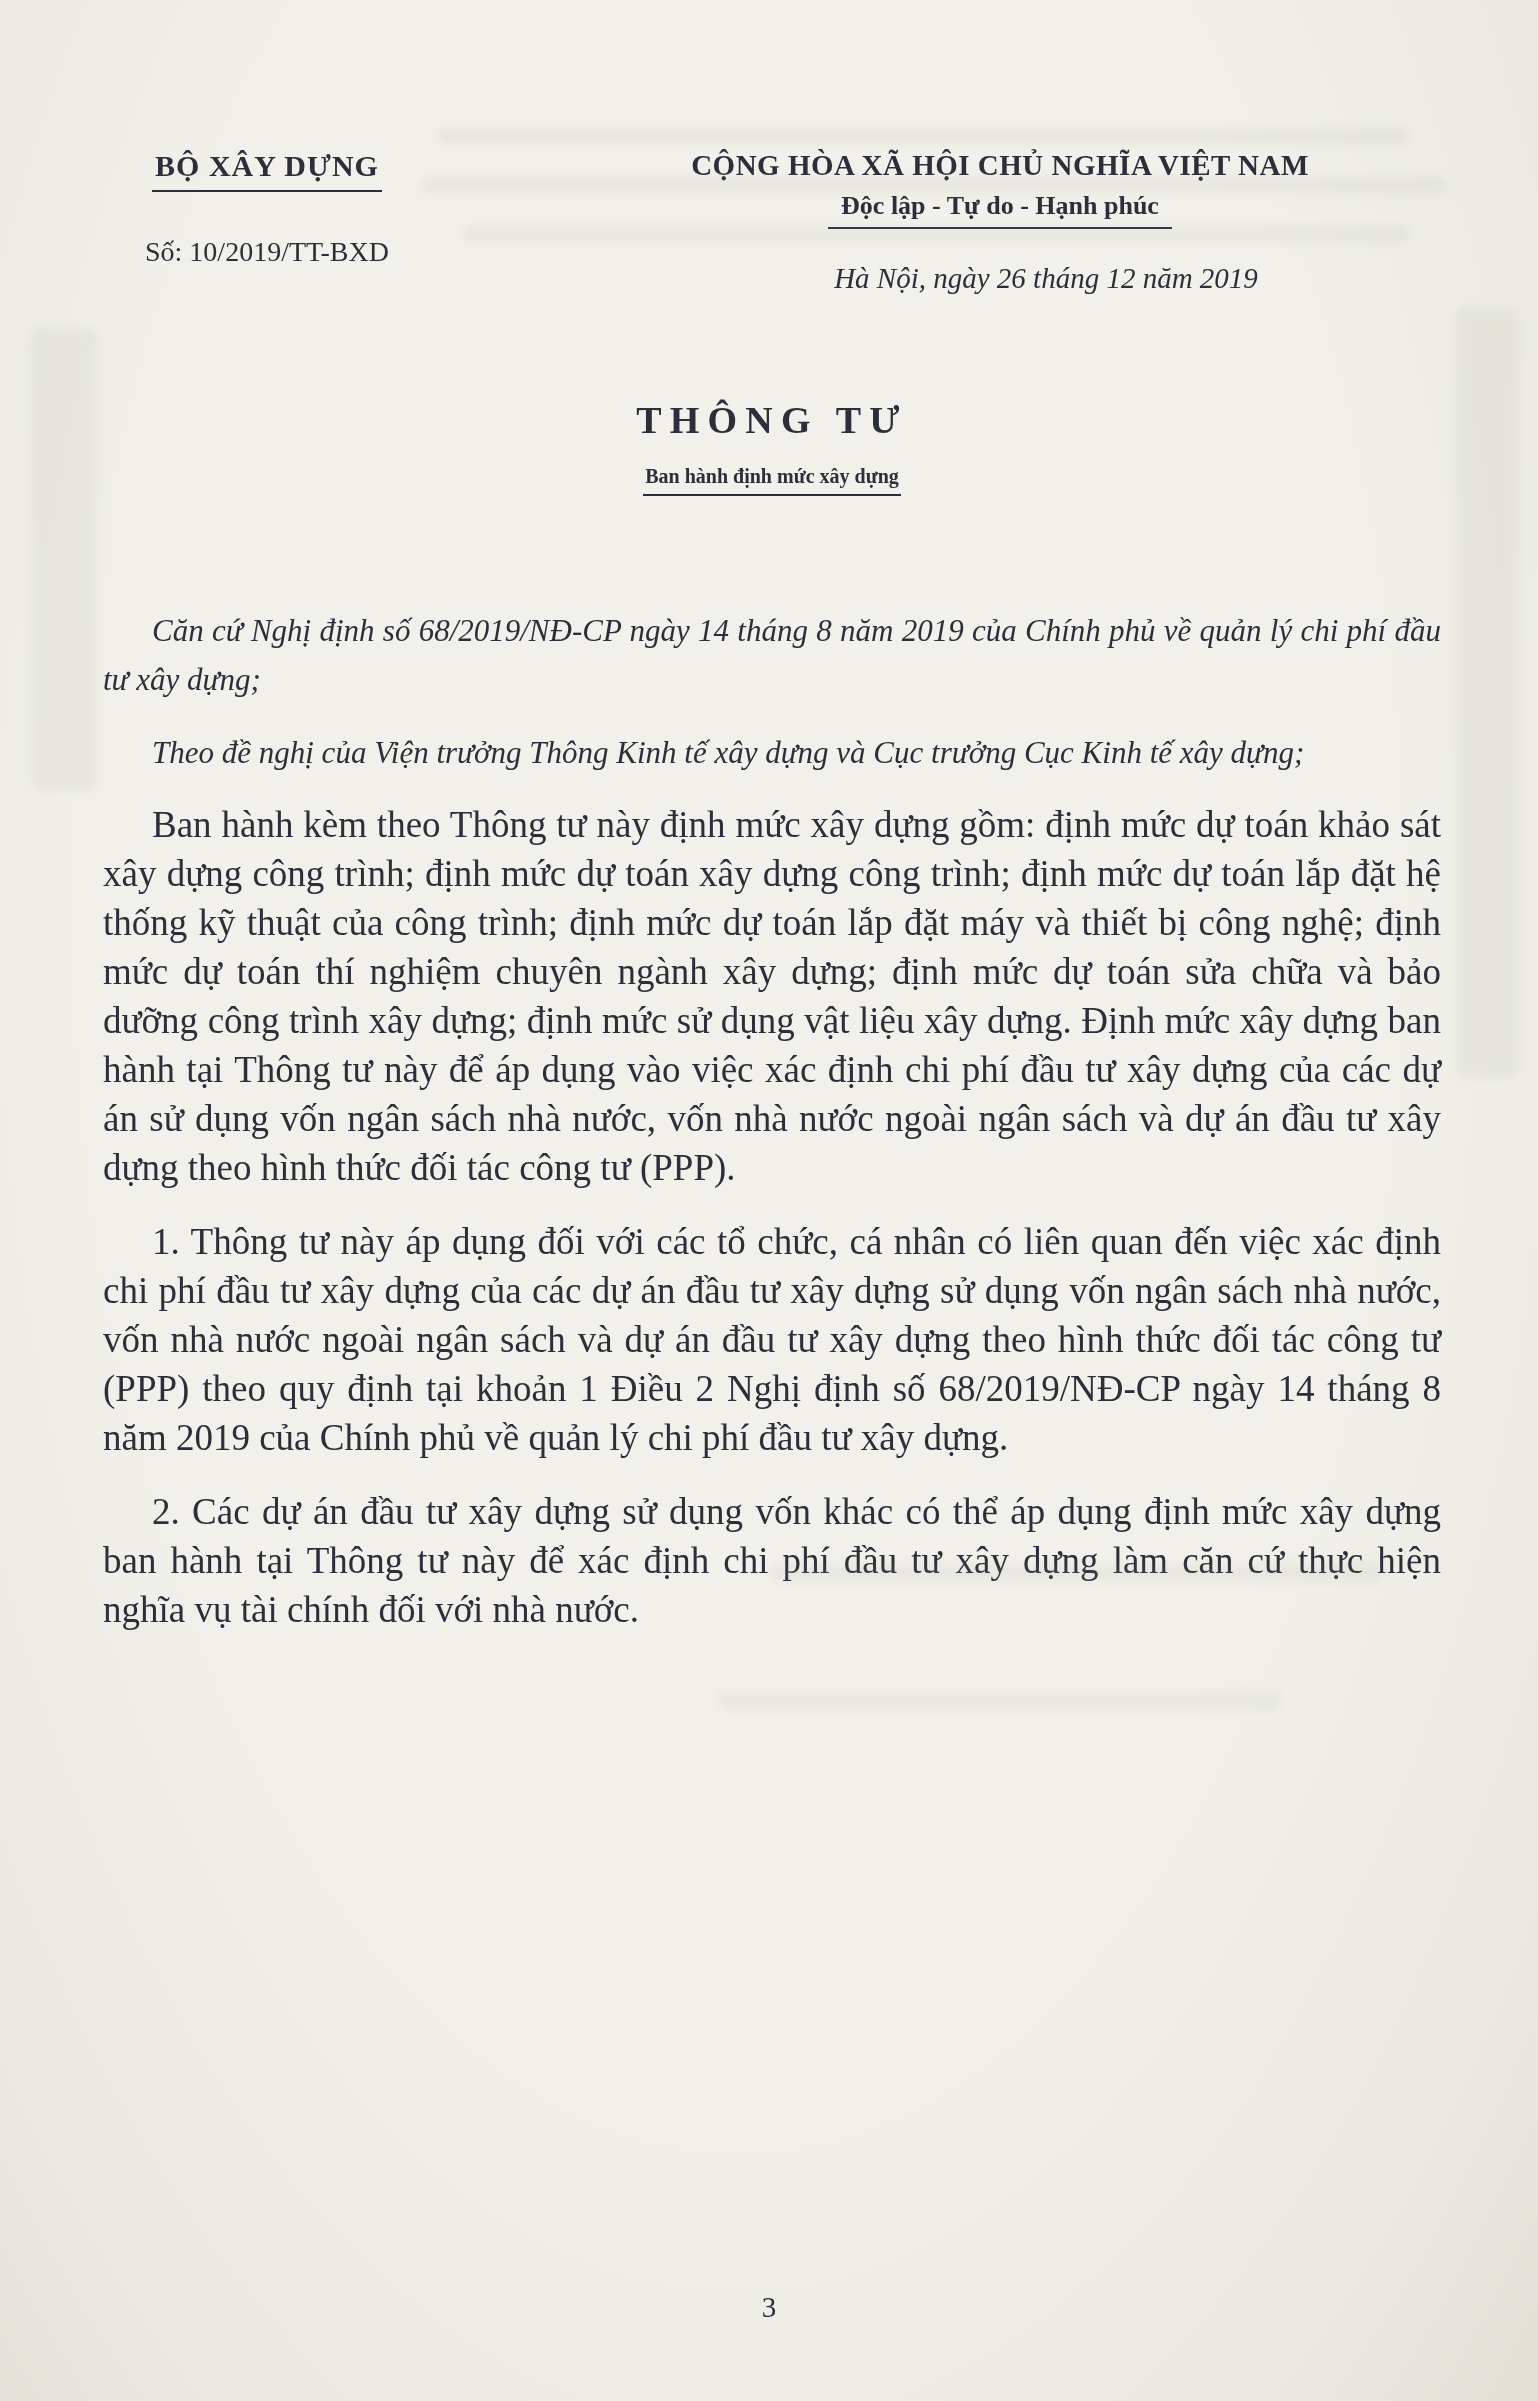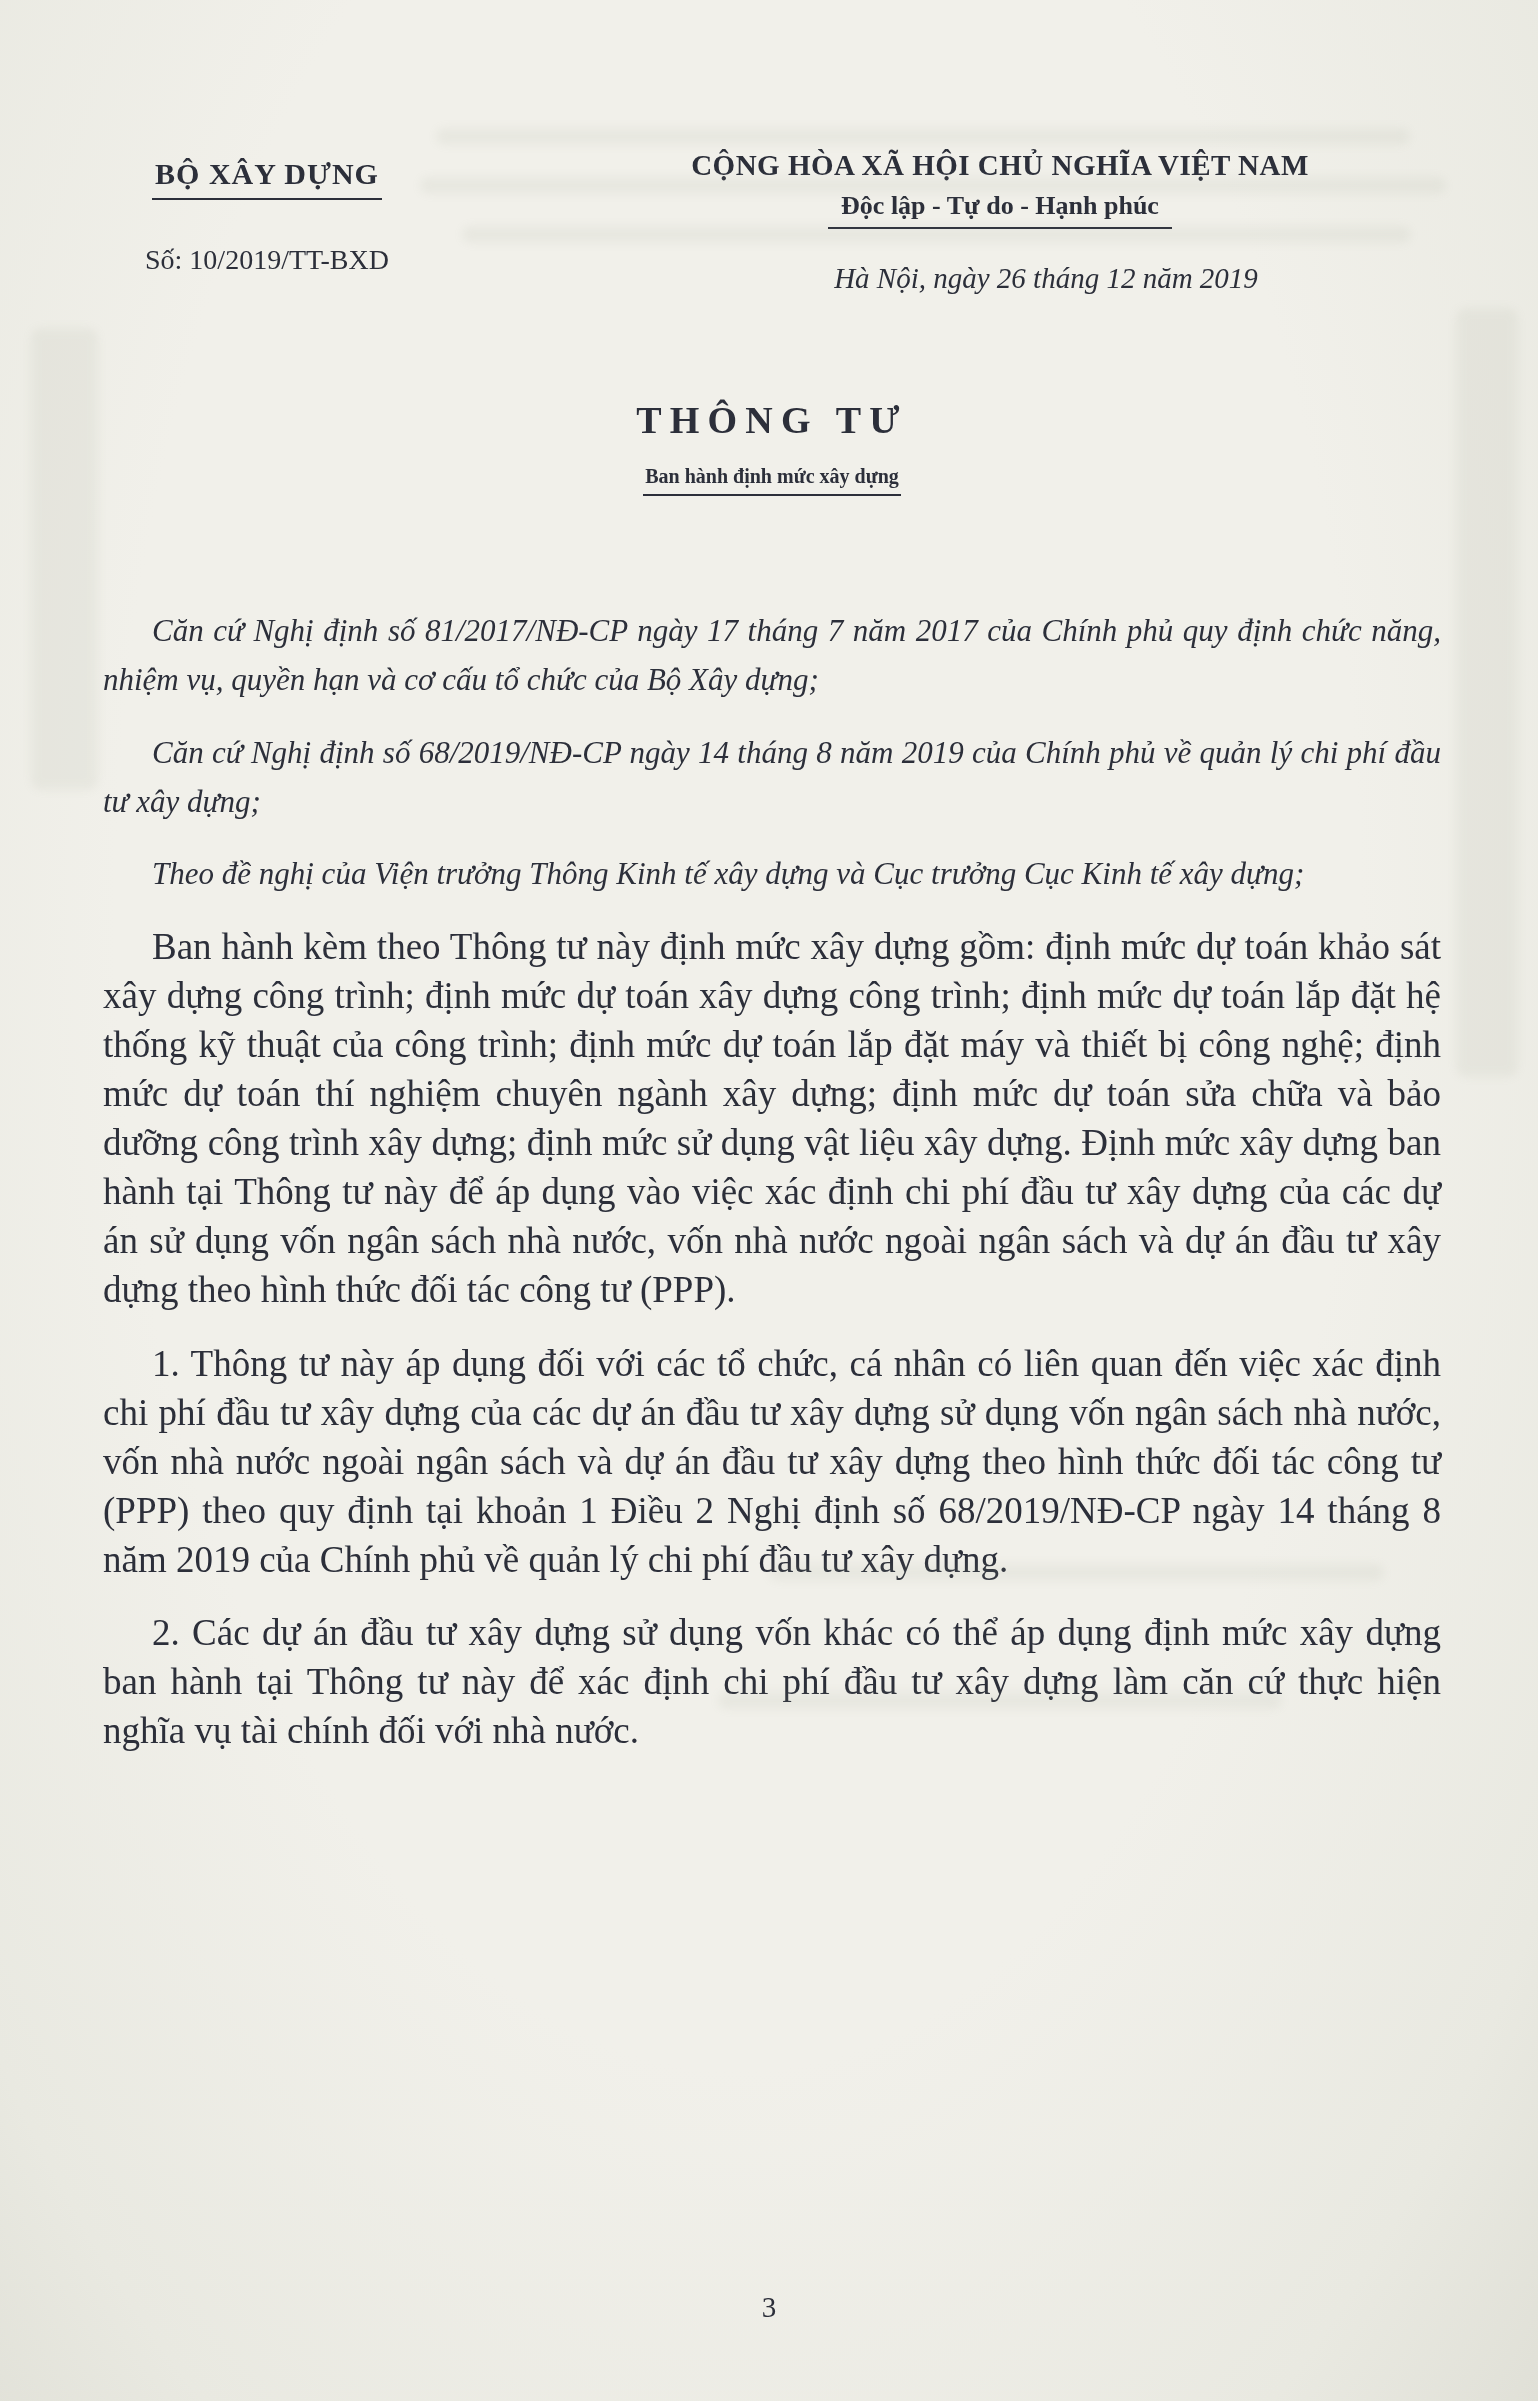--- a/index.html
+++ b/index.html
@@ -40,21 +40,20 @@
   .header {
     display: flex;
     align-items: flex-start;
     width: 100%;
   }
 
   .header-left {
     width: 328px;
     text-align: center;
     flex-shrink: 0;
-    margin-top: 8px;
   }
 
   .org-name {
     display: inline-block;
     font-weight: bold;
     font-size: 30px;
     letter-spacing: 1px;
     padding: 0 3.1px 7.2px 3.1px;
     border-bottom: 2.1px solid #2c2f3a;
   }
@@ -193,21 +192,20 @@
   </div>
 
   <div class="title-block">
     <div class="title-main">THÔNG TƯ</div>
     <div class="title-sub">
       <span>Ban hành định mức xây dựng</span>
     </div>
   </div>
 
   <div class="preamble">
-    <p>Căn cứ Nghị định số 81/2017/NĐ-CP ngày 17 tháng 7 năm 2017 của Chính phủ quy định chức năng, nhiệm vụ, quyền hạn và cơ cấu tổ chức của Bộ Xây dựng;</p>
     <p>Căn cứ Nghị định số 68/2019/NĐ-CP ngày 14 tháng 8 năm 2019 của Chính phủ về quản lý chi phí đầu tư xây dựng;</p>
     <p>Theo đề nghị của Viện trưởng Thông Kinh tế xây dựng và Cục trưởng Cục Kinh tế xây dựng;</p>
   </div>
 
   <div class="section">
     <p class="body-par">Ban hành kèm theo Thông tư này định mức xây dựng gồm: định mức dự toán khảo sát xây dựng công trình; định mức dự toán xây dựng công trình; định mức dự toán lắp đặt hệ thống kỹ thuật của công trình; định mức dự toán lắp đặt máy và thiết bị công nghệ; định mức dự toán thí nghiệm chuyên ngành xây dựng; định mức dự toán sửa chữa và bảo dưỡng công trình xây dựng; định mức sử dụng vật liệu xây dựng. Định mức xây dựng ban hành tại Thông tư này để áp dụng vào việc xác định chi phí đầu tư xây dựng của các dự án sử dụng vốn ngân sách nhà nước, vốn nhà nước ngoài ngân sách và dự án đầu tư xây dựng theo hình thức đối tác công tư (PPP).</p>
   </div>
 
   <div class="section">
     <p class="body-par">1. Thông tư này áp dụng đối với các tổ chức, cá nhân có liên quan đến việc xác định chi phí đầu tư xây dựng của các dự án đầu tư xây dựng sử dụng vốn ngân sách nhà nước, vốn nhà nước ngoài ngân sách và dự án đầu tư xây dựng theo hình thức đối tác công tư (PPP) theo quy định tại khoản 1 Điều 2 Nghị định số 68/2019/NĐ-CP ngày 14 tháng 8 năm 2019 của Chính phủ về quản lý chi phí đầu tư xây dựng.</p>

